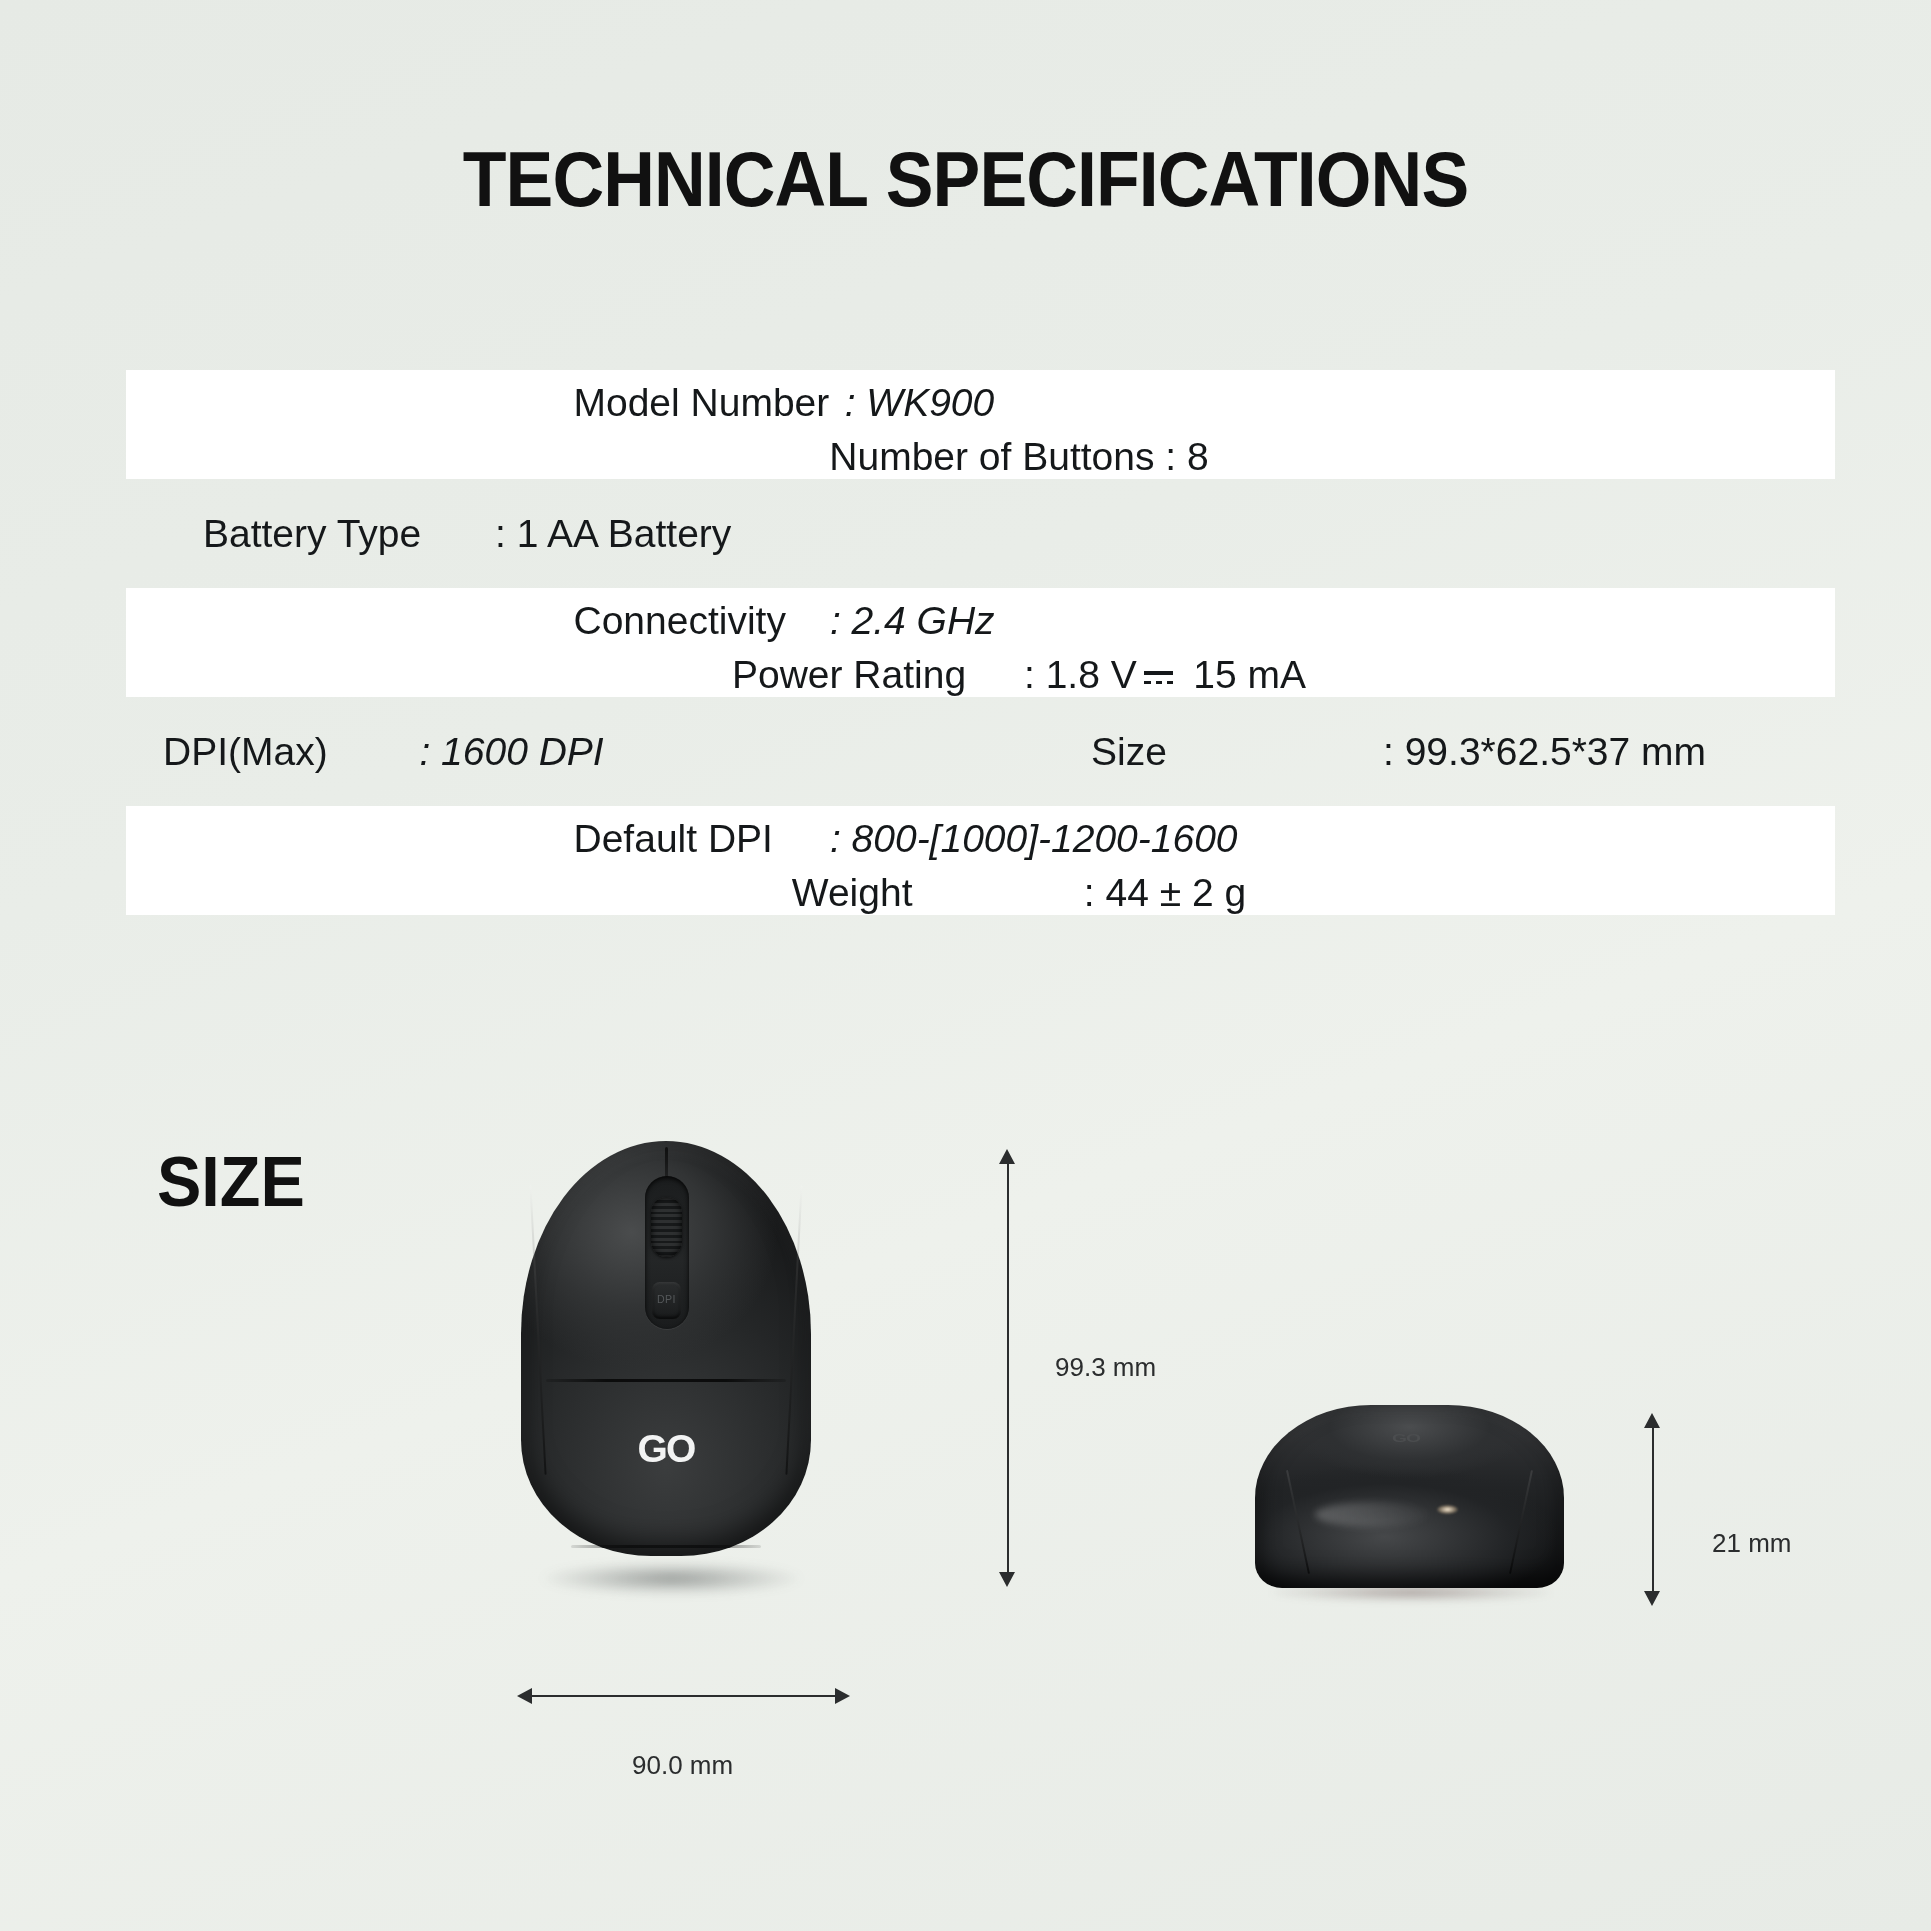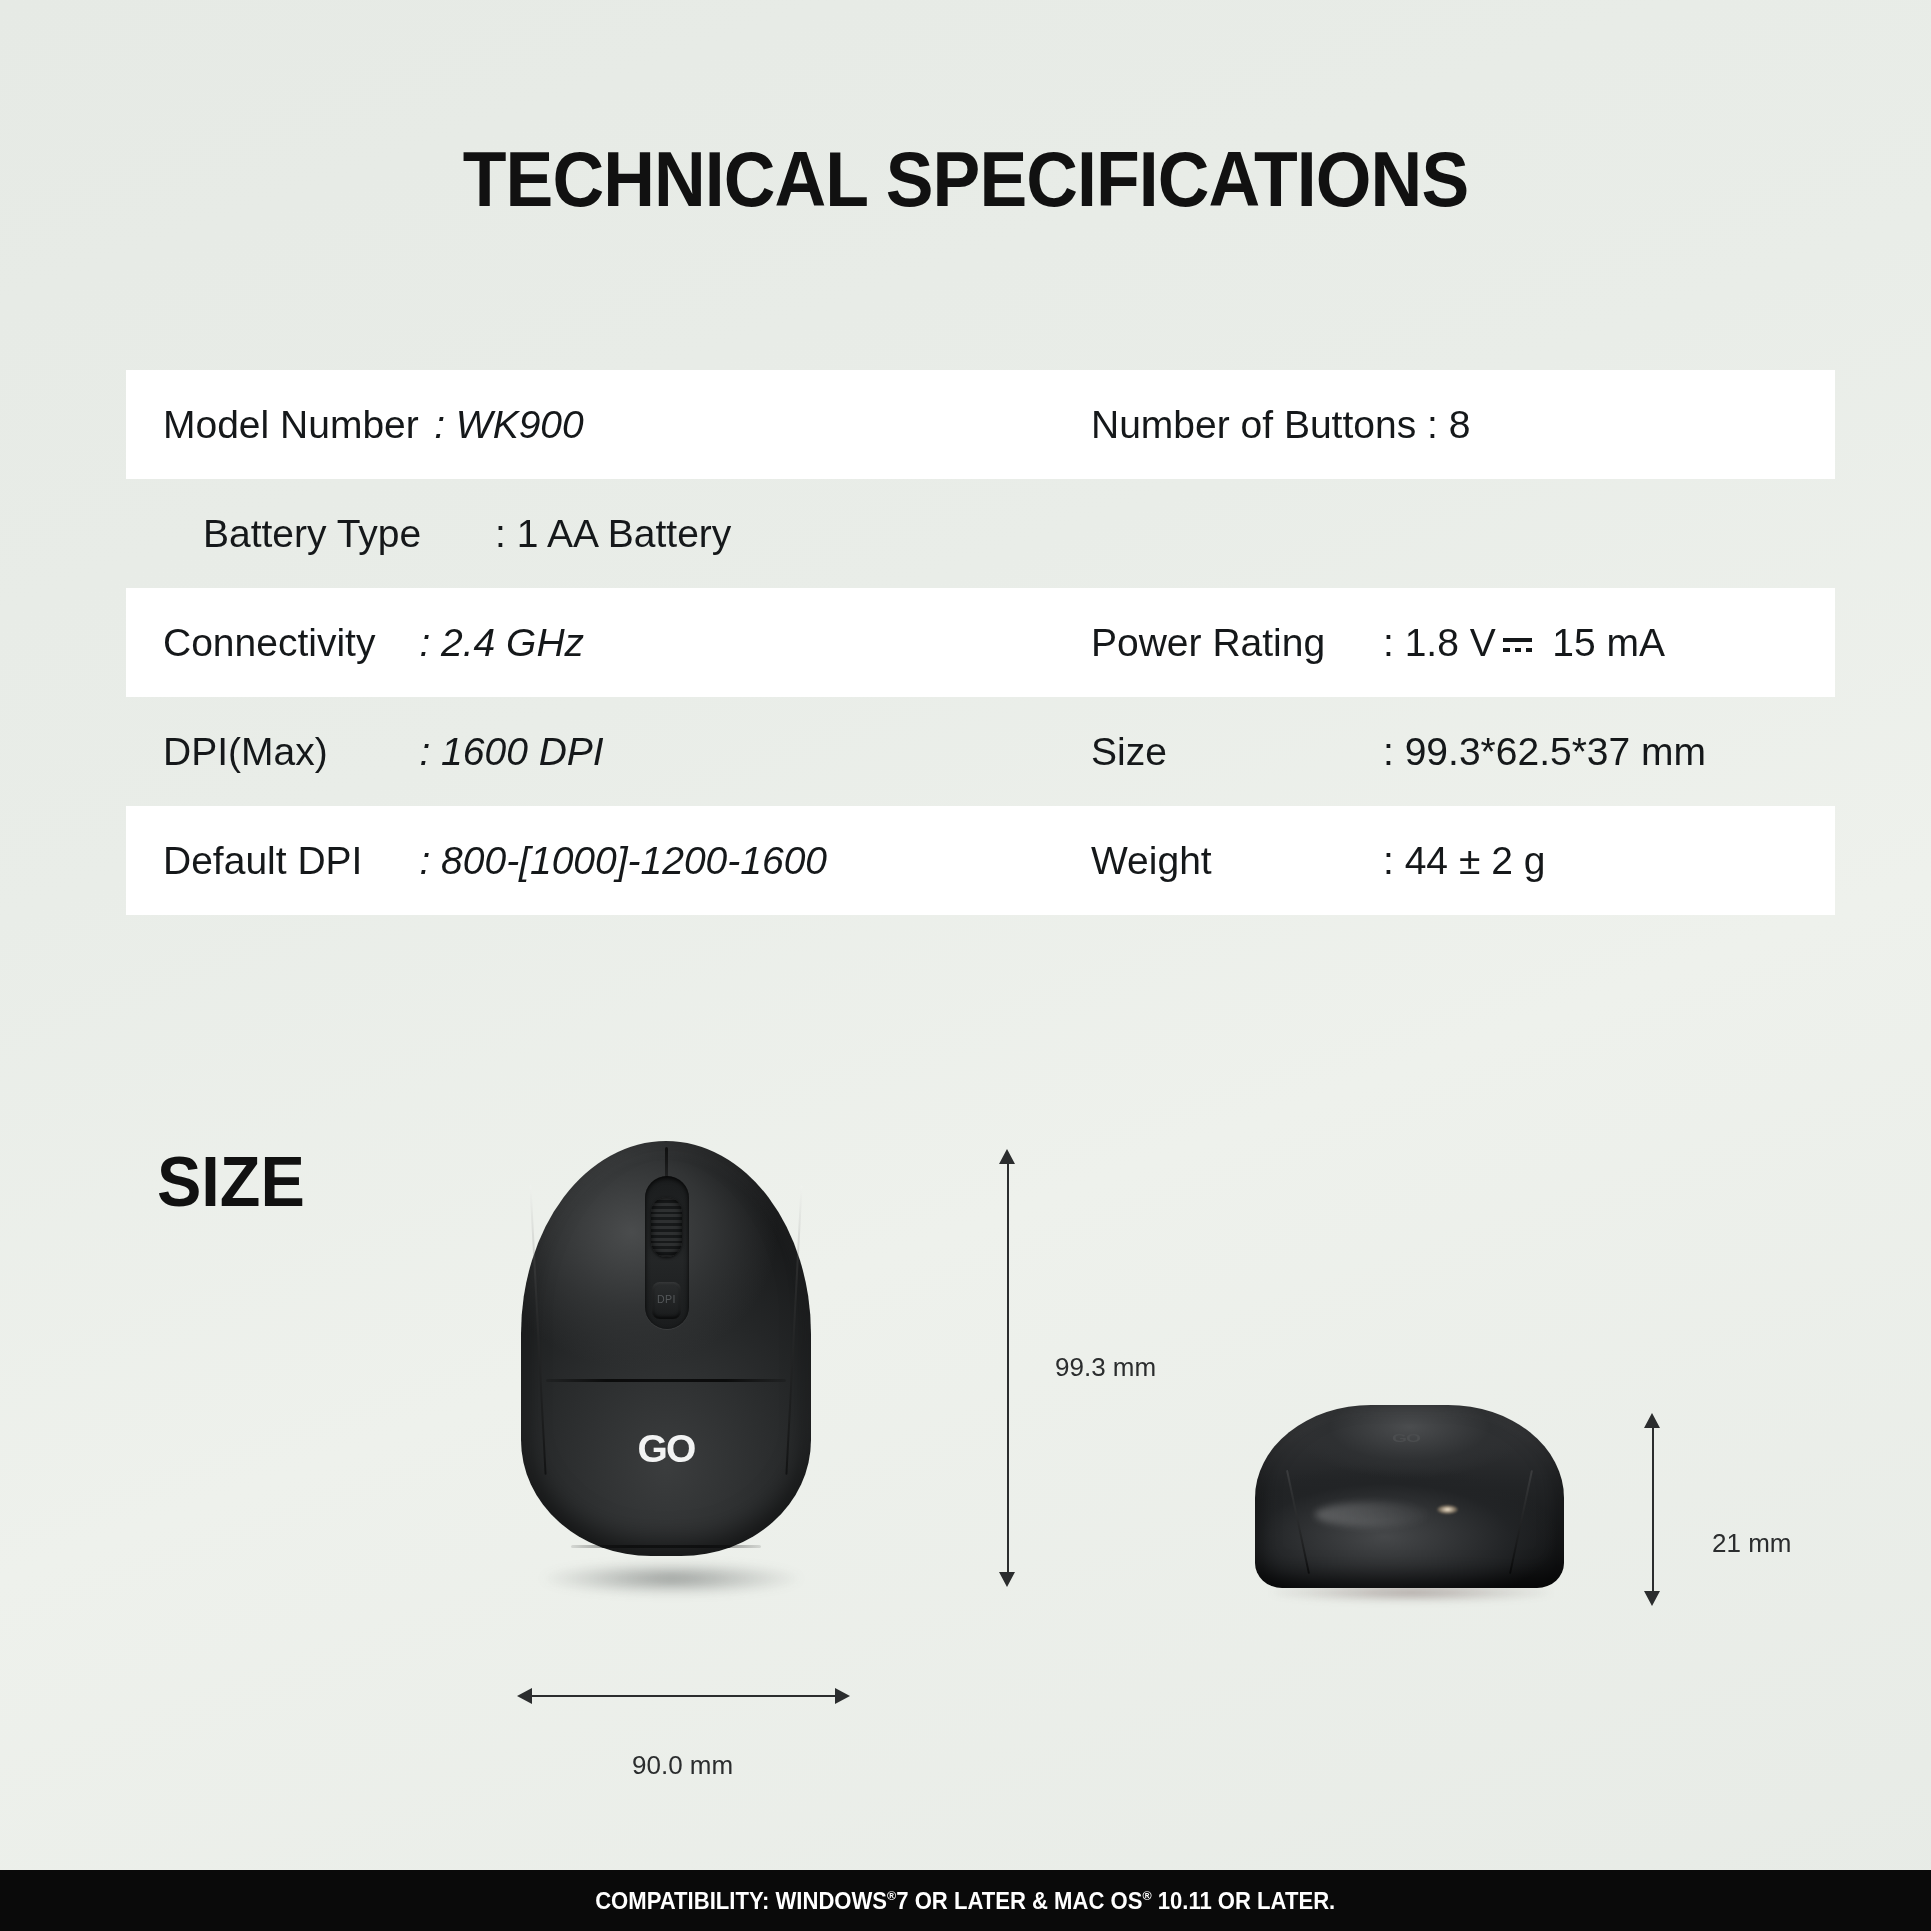--- a/index.html
+++ b/index.html
@@ -31,21 +31,21 @@
   .spec-table{
     position:absolute;left:126px;top:370px;
     width:1709px;
   }
   .spec-row{
     position:relative;
     height:109px;
     display:flex;
     align-items:center;
   }
-  .spec-row.white{background:#ffffff;}
+  .spec-row.white{background:#ffffff;flex-direction:column;}
   .spec-row.tint{background:transparent;}
 
   .cell{
     display:flex;
     align-items:center;
     height:100%;
     font-size:39px;
     color:#15181a;
     white-space:nowrap;
   }
@@ -350,18 +350,15 @@
   <div class="dim-line dim-h" style="left:529px;top:1695px;width:313px;"></div>
   <div class="arrow arrow-left" style="left:517px;top:1688px;"></div>
   <div class="arrow arrow-right" style="left:835px;top:1688px;"></div>
   <div class="dim-label" style="left:632px;top:1750px;">90.0 mm</div>
 
   <div class="dim-line dim-v" style="left:1652px;top:1425px;height:172px;"></div>
   <div class="arrow arrow-up" style="left:1644px;top:1413px;"></div>
   <div class="arrow arrow-down" style="left:1644px;top:1591px;"></div>
   <div class="dim-label" style="left:1712px;top:1528px;">21 mm</div>
 
-  <div class="footer">
-    <div class="footer-txt"><span>COMPATIBILITY: WINDOWS</span><sup>®</sup><span>7 OR LATER &amp; MAC OS</span><sup>®</sup><span> 10.11 OR LATER.</span></div>
-  </div>
 
 </div>
 
 
 </body></html>

